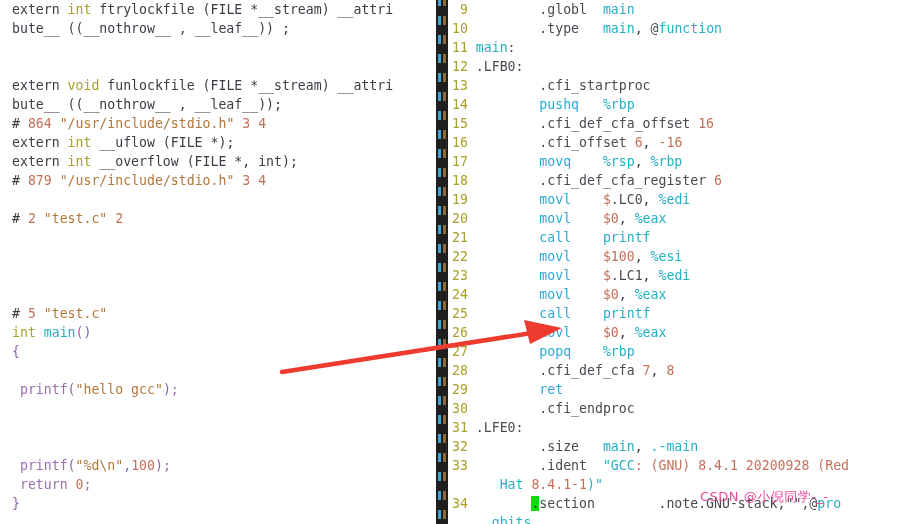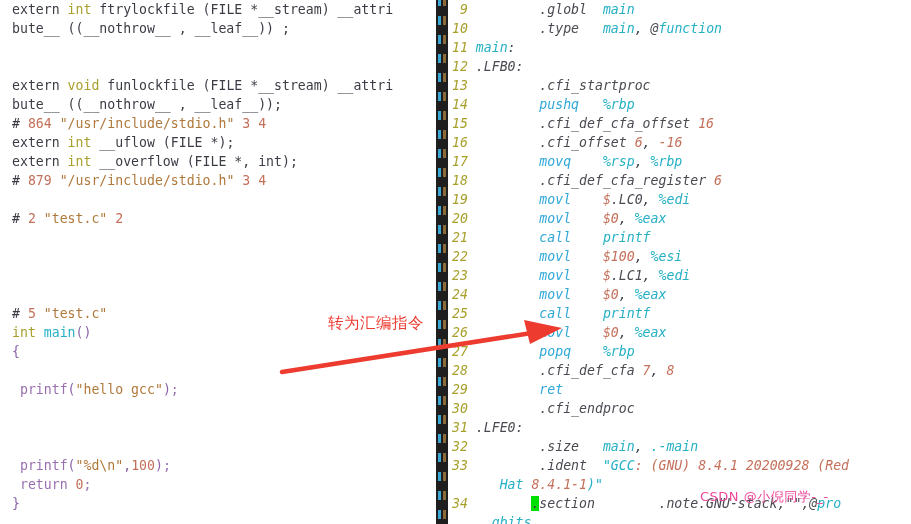--- a/index.html
+++ b/index.html
@@ -24,21 +24,21 @@
   .pane {
     position: absolute;
     top: 0;
     height: 524px;
     overflow: hidden;
     font-size: 13.2px;
     line-height: 19px;
     white-space: pre;
   }
   #pane-left  { left: 0px;   width: 436px; }
-  #pane-right { left: 452px; width: 459px; font-style: italic; }
+  #pane-right { left: 452px; width: 459px; }
 
   .code-line {
     height: 19px;
     white-space: pre;
   }
   #pane-left .code-line  { padding-left: 12px; }
   #pane-right .code-line { padding-left: 0px; }
 
   
   #divider {
@@ -136,17 +136,16 @@
     <div class="dash-col2"></div>
   </div>
 
   <div id="pane-right" class="pane"><div class="code-line"><span class="t-lnum"> 9 </span><span class="t-plain">        </span><span class="t-dir">.globl</span><span class="t-plain">  </span><span class="t-ident">main</span></div><div class="code-line"><span class="t-lnum">10 </span><span class="t-plain">        </span><span class="t-dir">.type</span><span class="t-plain">   </span><span class="t-ident">main</span><span class="t-plain">, </span><span class="t-dir">@</span><span class="t-ident">function</span></div><div class="code-line"><span class="t-lnum">11 </span><span class="t-ident">main</span><span class="t-dir">:</span></div><div class="code-line"><span class="t-lnum">12 </span><span class="t-dir">.LFB0:</span></div><div class="code-line"><span class="t-lnum">13 </span><span class="t-plain">        </span><span class="t-dir">.cfi_startproc</span></div><div class="code-line"><span class="t-lnum">14 </span><span class="t-plain">        </span><span class="t-mnem">pushq</span><span class="t-plain">   </span><span class="t-ident">%rbp</span></div><div class="code-line"><span class="t-lnum">15 </span><span class="t-plain">        </span><span class="t-dir">.cfi_def_cfa_offset</span><span class="t-plain"> </span><span class="t-num">16</span></div><div class="code-line"><span class="t-lnum">16 </span><span class="t-plain">        </span><span class="t-dir">.cfi_offset</span><span class="t-plain"> </span><span class="t-num">6</span><span class="t-plain">, </span><span class="t-num">-16</span></div><div class="code-line"><span class="t-lnum">17 </span><span class="t-plain">        </span><span class="t-mnem">movq</span><span class="t-plain">    </span><span class="t-ident">%rsp</span><span class="t-plain">, </span><span class="t-ident">%rbp</span></div><div class="code-line"><span class="t-lnum">18 </span><span class="t-plain">        </span><span class="t-dir">.cfi_def_cfa_register</span><span class="t-plain"> </span><span class="t-num">6</span></div><div class="code-line"><span class="t-lnum">19 </span><span class="t-plain">        </span><span class="t-mnem">movl</span><span class="t-plain">    </span><span class="t-num">$</span><span class="t-dir">.LC0</span><span class="t-plain">, </span><span class="t-ident">%edi</span></div><div class="code-line"><span class="t-lnum">20 </span><span class="t-plain">        </span><span class="t-mnem">movl</span><span class="t-plain">    </span><span class="t-num">$0</span><span class="t-plain">, </span><span class="t-ident">%eax</span></div><div class="code-line"><span class="t-lnum">21 </span><span class="t-plain">        </span><span class="t-mnem">call</span><span class="t-plain">    </span><span class="t-ident">printf</span></div><div class="code-line"><span class="t-lnum">22 </span><span class="t-plain">        </span><span class="t-mnem">movl</span><span class="t-plain">    </span><span class="t-num">$100</span><span class="t-plain">, </span><span class="t-ident">%esi</span></div><div class="code-line"><span class="t-lnum">23 </span><span class="t-plain">        </span><span class="t-mnem">movl</span><span class="t-plain">    </span><span class="t-num">$</span><span class="t-dir">.LC1</span><span class="t-plain">, </span><span class="t-ident">%edi</span></div><div class="code-line"><span class="t-lnum">24 </span><span class="t-plain">        </span><span class="t-mnem">movl</span><span class="t-plain">    </span><span class="t-num">$0</span><span class="t-plain">, </span><span class="t-ident">%eax</span></div><div class="code-line"><span class="t-lnum">25 </span><span class="t-plain">        </span><span class="t-mnem">call</span><span class="t-plain">    </span><span class="t-ident">printf</span></div><div class="code-line"><span class="t-lnum">26 </span><span class="t-plain">        </span><span class="t-mnem">movl</span><span class="t-plain">    </span><span class="t-num">$0</span><span class="t-plain">, </span><span class="t-ident">%eax</span></div><div class="code-line"><span class="t-lnum">27 </span><span class="t-plain">        </span><span class="t-mnem">popq</span><span class="t-plain">    </span><span class="t-ident">%rbp</span></div><div class="code-line"><span class="t-lnum">28 </span><span class="t-plain">        </span><span class="t-dir">.cfi_def_cfa</span><span class="t-plain"> </span><span class="t-num">7</span><span class="t-plain">, </span><span class="t-num">8</span></div><div class="code-line"><span class="t-lnum">29 </span><span class="t-plain">        </span><span class="t-mnem">ret</span></div><div class="code-line"><span class="t-lnum">30 </span><span class="t-plain">        </span><span class="t-dir">.cfi_endproc</span></div><div class="code-line"><span class="t-lnum">31 </span><span class="t-dir">.LFE0:</span></div><div class="code-line"><span class="t-lnum">32 </span><span class="t-plain">        </span><span class="t-dir">.size</span><span class="t-plain">   </span><span class="t-ident">main</span><span class="t-plain">, </span><span class="t-ident">.-main</span></div><div class="code-line"><span class="t-lnum">33 </span><span class="t-plain">        </span><span class="t-dir">.ident</span><span class="t-plain">  </span><span class="t-ident">"GCC</span><span class="t-num">: (GNU) </span><span class="t-num">8.4.1 20200928</span><span class="t-num"> (Red</span></div><div class="code-line"><span class="t-lnum">   </span><span class="t-plain">   </span><span class="t-ident">Hat </span><span class="t-num">8.4.1-1</span><span class="t-ident">)"</span></div><div class="code-line"><span class="t-lnum">34 </span><span class="t-plain">       </span><span class="cursor-block">.</span><span class="t-dir">section</span><span class="t-plain">        </span><span class="t-dir">.note.GNU-stack,"",</span><span class="t-dir">@</span><span class="t-ident">pro</span></div><div class="code-line"><span class="t-lnum">   </span><span class="t-plain">  </span><span class="t-ident">gbits</span></div></div>
 
   <svg id="annot-arrow" viewBox="0 0 290 62">
     <line x1="6" y1="56" x2="262" y2="16" stroke="#ee3b30" stroke-width="4.5" stroke-linecap="round"></line>
     <polygon points="286,12 248,4 254,28" fill="#ee3b30"></polygon>
   </svg>
 
-  <div id="annot-text">转为汇编指令</div>
 
   <div id="watermark">CSDN @小倪同学-_-</div>
 
 </div>
 
 </body></html>

